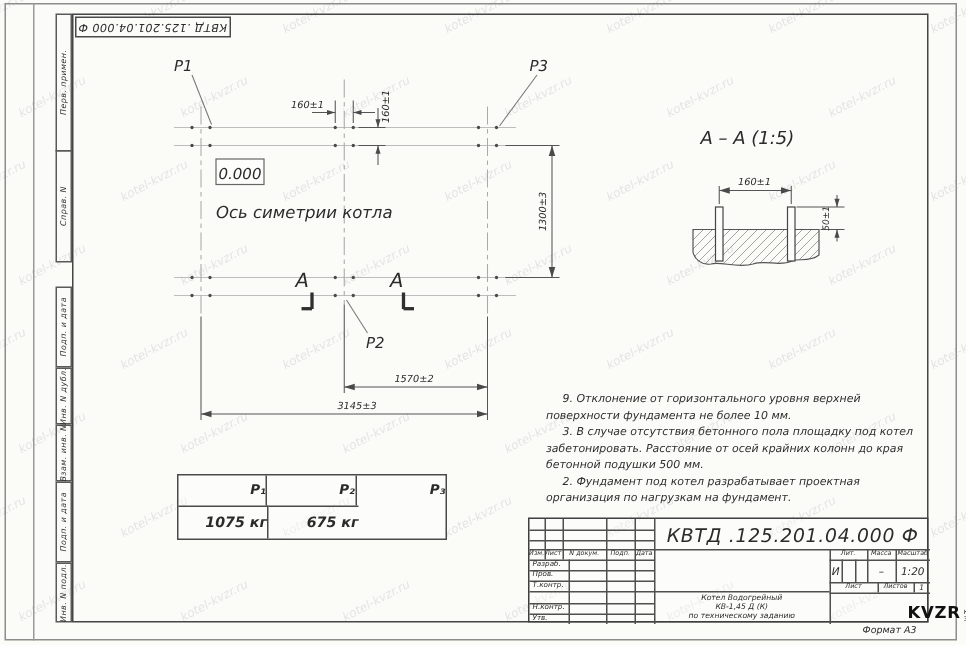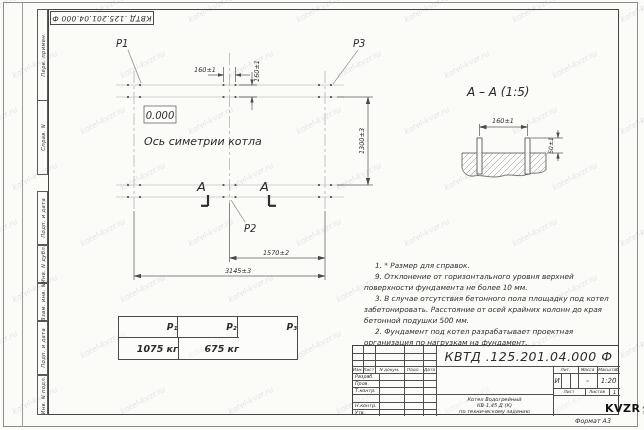--- a/index.html
+++ b/index.html
@@ -285,21 +285,20 @@
       <line x1="107" y1="73" x2="123" y2="73"></line>
       <line x1="118" y1="50" x2="118" y2="58"></line>
       <line x1="118" y1="73" x2="118" y2="81"></line>
     </g>
     <path d="M118,58 l-1.7,-5.5 h3.4 z" fill="#4a4a4a"></path>
     <path d="M118,73 l-1.7,5.5 h3.4 z" fill="#4a4a4a"></path>
     <text x="112.5" y="65.5" font-size="6" text-anchor="middle" transform="rotate(-90 112.5 65.5)">50±1</text>
   </svg>
 
   <div class="notes">
-    <div>1. * Размер для справок.</div>
     <div>9. Отклонение от горизонтального уровня верхней поверхности фундамента не более 10 мм.</div>
     <div>3. В случае отсутствия бетонного пола площадку под котел забетонировать. Расстояние от осей крайних колонн до края бетонной подушки 500 мм.</div>
     <div>2. Фундамент под котел разрабатывает проектная организация по нагрузкам на фундамент.</div>
   </div>
 
   <div class="load-table">
     <div class="lt-row lt-head">
       <div class="lt-cell">Р₁</div>
       <div class="lt-cell">Р₂</div>
       <div class="lt-cell">Р₃</div>

